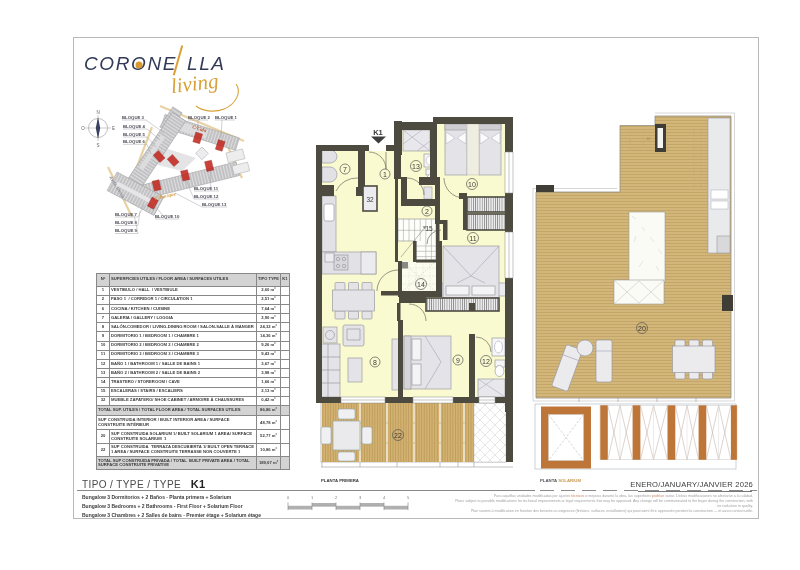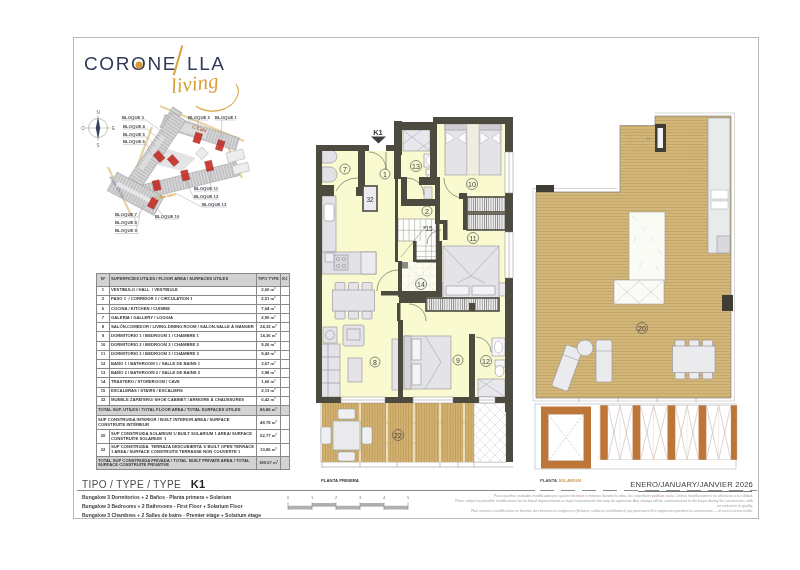--- a/index.html
+++ b/index.html
@@ -12,21 +12,21 @@
 table.sup td.val{text-align:center;}
 table.sup tr.gray td{background:#d3d3d3;}
 table.sup tr.hdr td{background:#d3d3d3;text-align:center;}
 </style>
 </head>
 <body>
 <div id="page">
 
 <div class="sheet"></div>
 
-<div class="abs" style="left:84px;top:53px;width:160px;height:24px;color:#323a58;font-size:19px;letter-spacing:1.6px;font-weight:normal;">COR<span style="position:relative;">O<span style="position:absolute;left:50%;top:55%;transform:translate(-50%,-50%);width:7px;height:7px;border-radius:50%;background:#d89a2e;"></span></span>NE<span style="margin-left:10px;">LLA</span></div>
+<div class="abs" style="left:84px;top:53px;width:160px;height:24px;color:#323a58;font-size:19px;letter-spacing:1.6px;font-weight:normal;font-style:italic;">COR<span style="position:relative;">O<span style="position:absolute;left:50%;top:55%;transform:translate(-50%,-50%);width:7px;height:7px;border-radius:50%;background:#d89a2e;"></span></span>NE<span style="margin-left:10px;">LLA</span></div>
 
 <div class="abs" style="left:177px;top:45px;width:2.4px;height:31px;background:#dc9f35;transform:rotate(16deg);"></div>
 
 <div class="abs" style="left:171px;top:70px;width:70px;height:30px;color:#d9a13a;font-family:'Liberation Serif',serif;font-style:italic;font-size:21px;transform:rotate(-7deg);">living</div>
 
 <svg class="abs" style="left:190px;top:80px;" width="55" height="40" viewBox="0 0 55 40">
       <path d="M46,4 C52,12 46,24 34,29 C24,33 12,31 6,26" fill="none" stroke="#d9a13a" stroke-width="1.1"></path>
     </svg>
 
 <svg class="abs" style="left:80px;top:105px;" width="180" height="140" viewBox="0 0 180 140">

